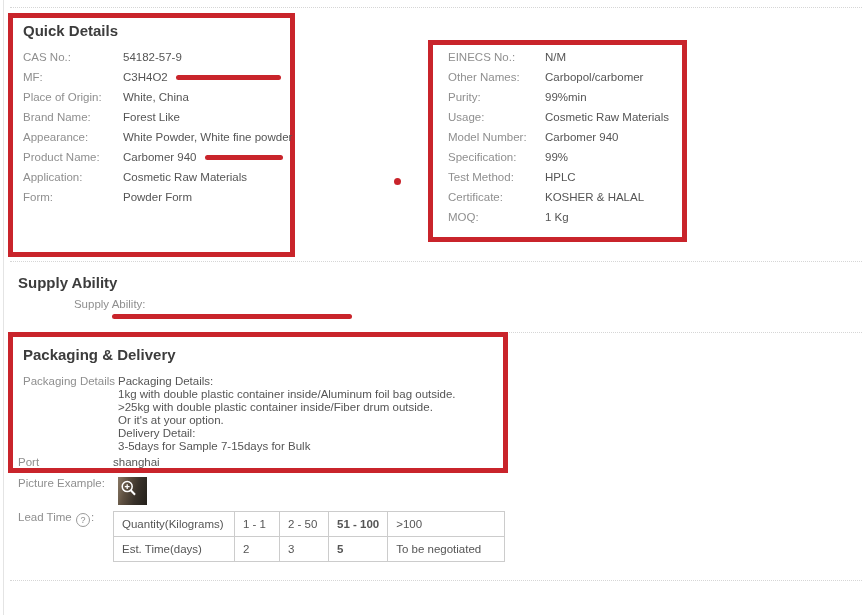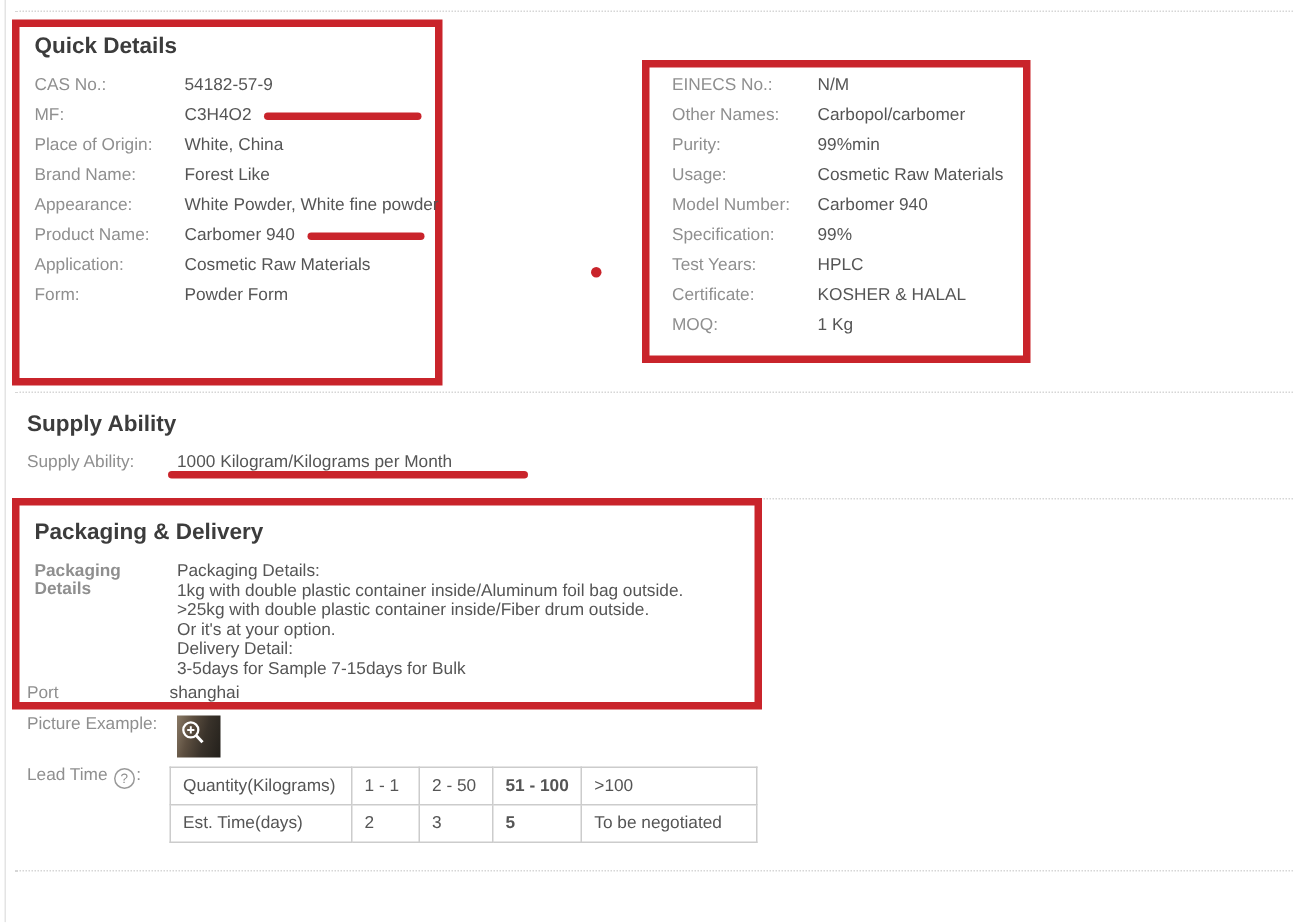--- a/index.html
+++ b/index.html
@@ -18,27 +18,27 @@
   .dvalue{color:#555;}
   .mark{display:inline-block;height:5px;border-radius:3px;background:var(--red);margin-left:8px;flex:0 0 auto;}
 
   #qdLeftBox{left:8px;top:13px;width:287px;height:244px;padding:4px 0 0 10px;}
   #qdLeftBox .rows{margin-top:7px;}
   #qdRightBox{left:428px;top:40px;width:259px;height:202px;padding:2px 0 0 15px;}
 
   .red-dot{position:absolute;left:394px;top:178px;width:7px;height:7px;border-radius:50%;background:var(--red);z-index:3;}
 
   #supplyTitle{position:absolute;left:18px;top:274px;}
-  #supplyRow{position:absolute;left:18px;top:298px;}
+  #supplyRow{position:absolute;left:18px;top:298px;flex-direction:column;}
   #supplyRow .dlabel{flex:0 0 100px;}
   .sup-underline{position:absolute;left:112px;top:314px;width:240px;height:5px;border-radius:3px;background:var(--red);z-index:1;}
 
   #pkgBox{left:8px;top:332px;width:500px;height:141px;padding:9px 0 0 10px;}
   #pkgRow{display:flex;margin-top:11px;font-size:11.5px;}
-  #pkgRow .dlabel{flex:0 0 95px;font-weight:bold;}
+  #pkgRow .dlabel{flex:0 0 95px;}
   .pkg-line{font-size:11.5px;line-height:13px;color:#555;white-space:nowrap;}
   #portRow{position:absolute;left:13px;top:452px;width:480px;z-index:3;padding-left:5px;box-sizing:border-box;}
 
   #picRow{position:absolute;left:18px;top:477px;display:flex;align-items:flex-start;font-size:11.5px;}
   #picRow .dlabel{flex:0 0 100px;}
   .thumb{width:29px;height:28px;position:relative;cursor:pointer;
          background:linear-gradient(105deg,#8a7a66 0%,#5d4f40 30%,#39322a 62%,#23201b 100%);}
   .thumb svg{position:absolute;left:1px;top:2px;}
 
   #leadRow{position:absolute;left:18px;top:511px;font-size:11.5px;color:#8f8f8f;}
@@ -124,21 +124,21 @@
         </div>
         <div class="drow">
           <span class="dlabel">Model Number:</span>
           <span class="dvalue">Carbomer 940</span>
         </div>
         <div class="drow">
           <span class="dlabel">Specification:</span>
           <span class="dvalue">99%</span>
         </div>
         <div class="drow">
-          <span class="dlabel">Test Years:</span>
+          <span class="dlabel">Test Method:</span>
           <span class="dvalue">HPLC</span>
         </div>
         <div class="drow">
           <span class="dlabel">Certificate:</span>
           <span class="dvalue">KOSHER &amp; HALAL</span>
         </div>
         <div class="drow">
           <span class="dlabel">MOQ:</span>
           <span class="dvalue">1 Kg</span>
         </div>

